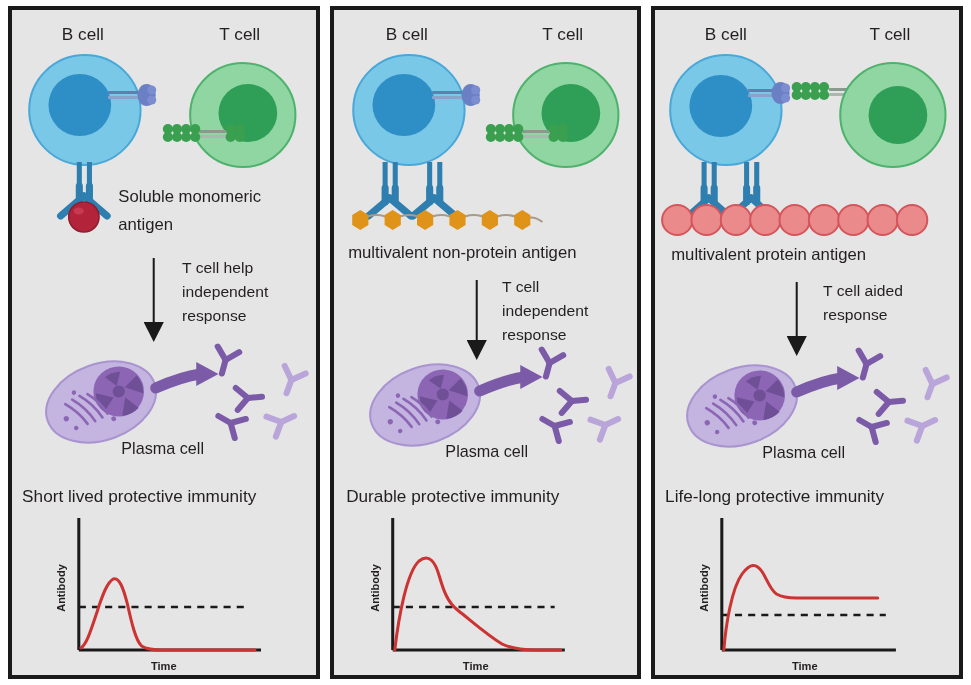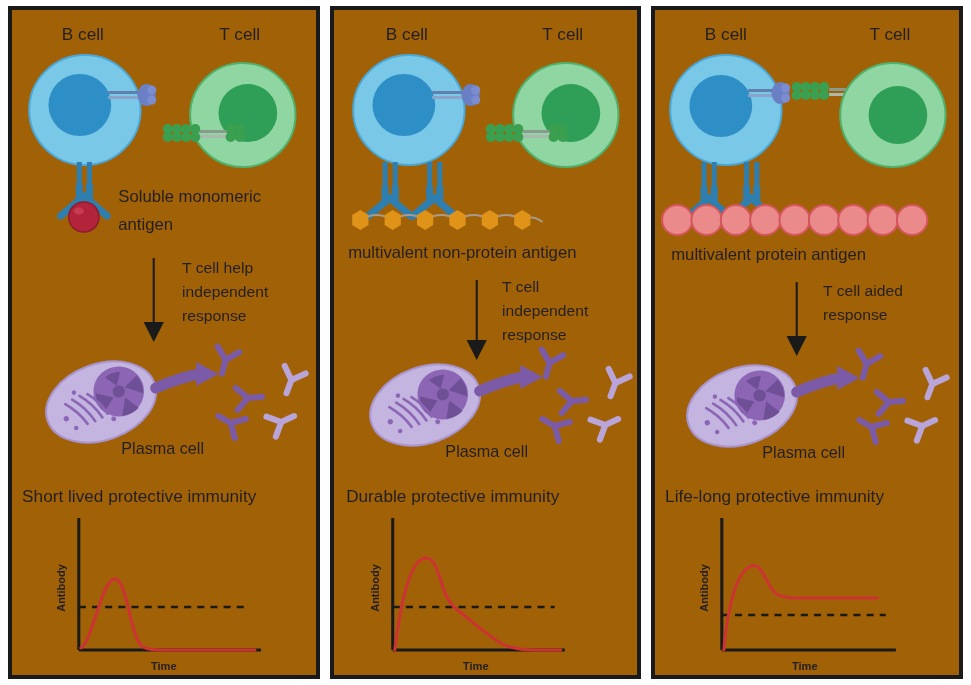--- a/index.html
+++ b/index.html
@@ -16,21 +16,21 @@
     display:flex;
     gap:10px;
     padding:6px 8px 6px 8px;
     box-sizing:border-box;
     background:#fff;
   }
   .panel{
     position:relative;
     flex:1 1 0;
     border:4px solid #1a1a1a;
-    background:#a16207;
+    background:#e5e5e5;
     box-sizing:border-box;
     overflow:hidden;
   }
   .stage{
     position:absolute;
     inset:0;
   }
   .stage svg{ display:block; width:100%; height:100%; }
 
   

